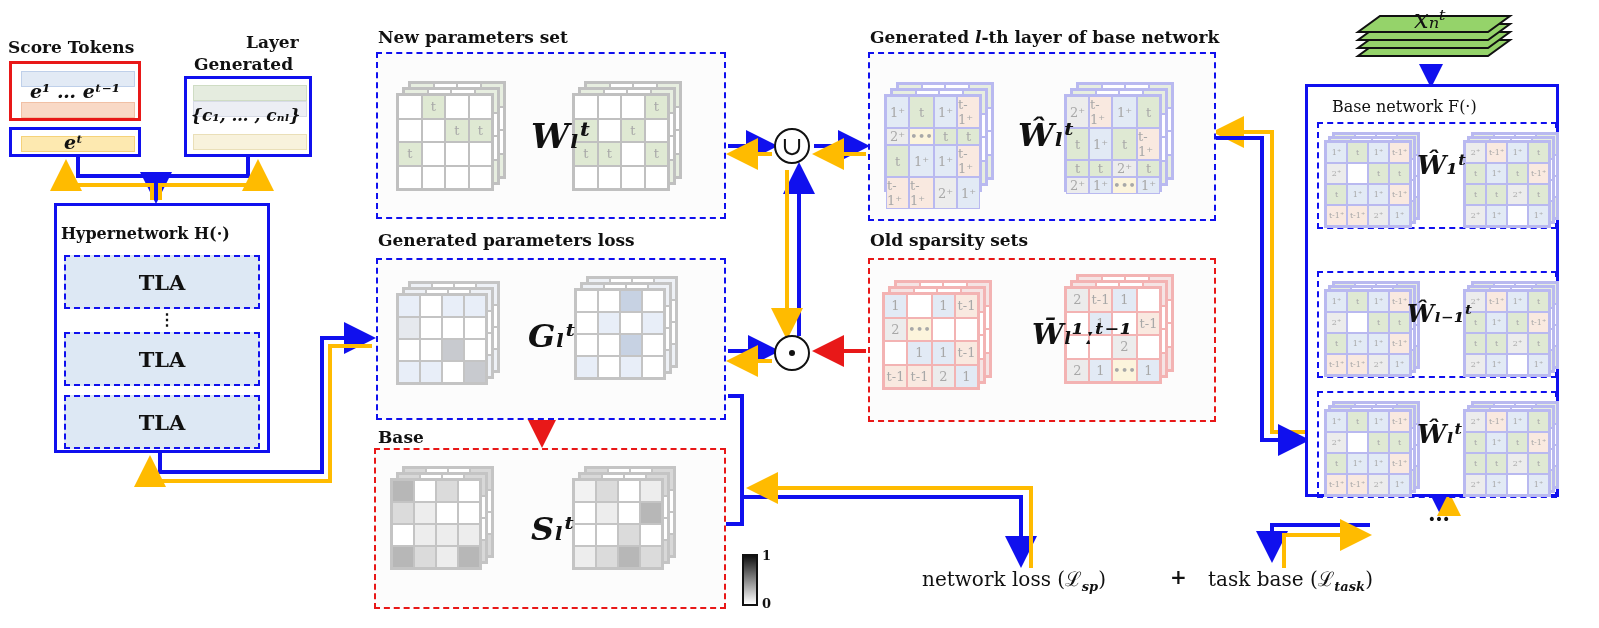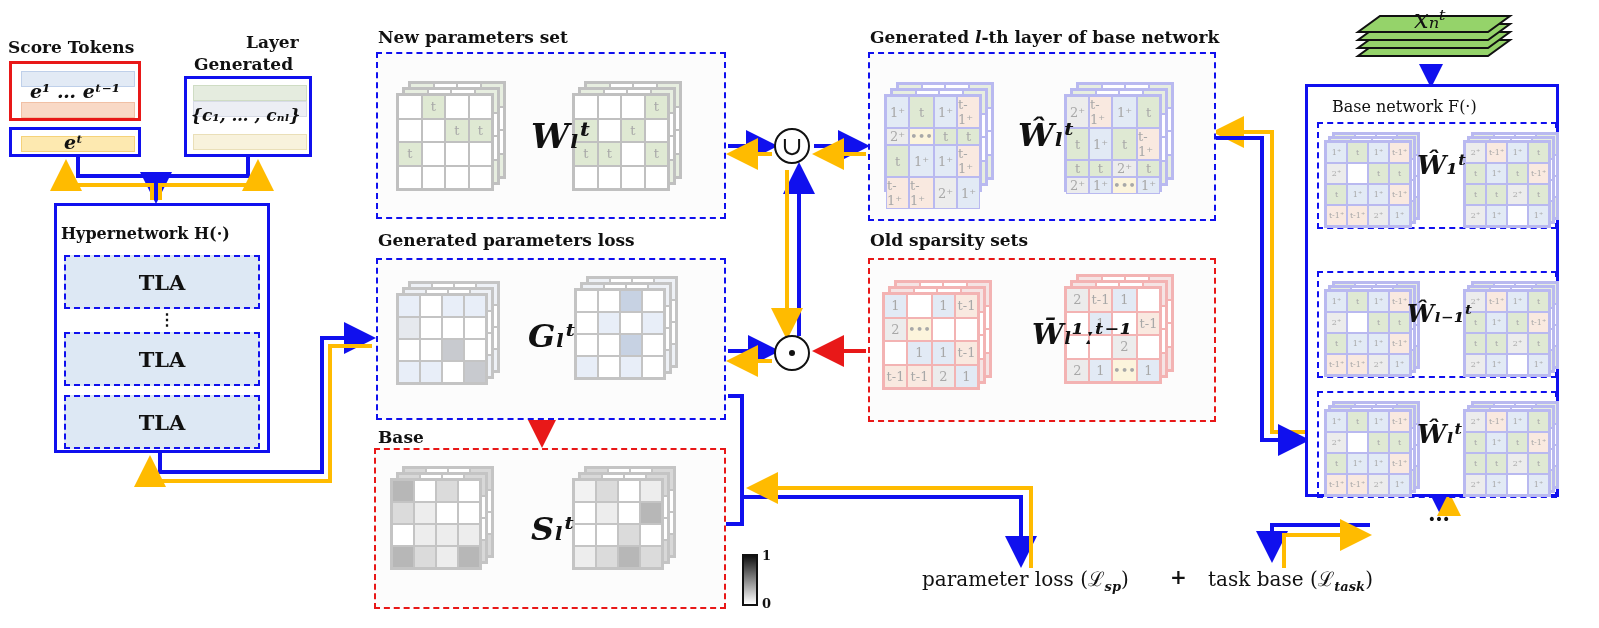--- a/index.html
+++ b/index.html
@@ -1055,15 +1055,15 @@
           <div class="c" style="border: 1px solid rgb(185, 185, 240); font-size: 8px; background: rgb(226, 234, 245);">1⁺</div>
           <div class="c" style="border: 1px solid rgb(185, 185, 240); font-size: 8px; background: rgb(255, 255, 255);"></div>
           <div class="c" style="border: 1px solid rgb(185, 185, 240); font-size: 8px; background: rgb(226, 234, 245);">1⁺</div>
         </div>
       </div>
     <div class="sym" style="left:98px;top:26px;font-size:26px;">Ŵₗᵗ</div>
   </div>
 </div>
 <div class="abs" style="left:1428px;top:500px;font-size:22px;font-weight:bold;">…</div>
 
-<div class="lbl" style="left:922px;top:565px;font-size:20px;"><span>parameter loss (ℒ</span><sub style="font-style:italic;font-weight:bold;font-size:13px;">sp</sub><span>)</span></div>
+<div class="lbl" style="left:922px;top:565px;font-size:20px;"><span>network loss (ℒ</span><sub style="font-style:italic;font-weight:bold;font-size:13px;">sp</sub><span>)</span></div>
 <div class="lbl" style="left:1170px;top:565px;font-size:20px;font-weight:bold;">+</div>
 <div class="lbl" style="left:1208px;top:565px;font-size:20px;"><span>task base (ℒ</span><sub style="font-style:italic;font-weight:bold;font-size:13px;">task</sub><span>)</span></div>
 
 </body></html>

